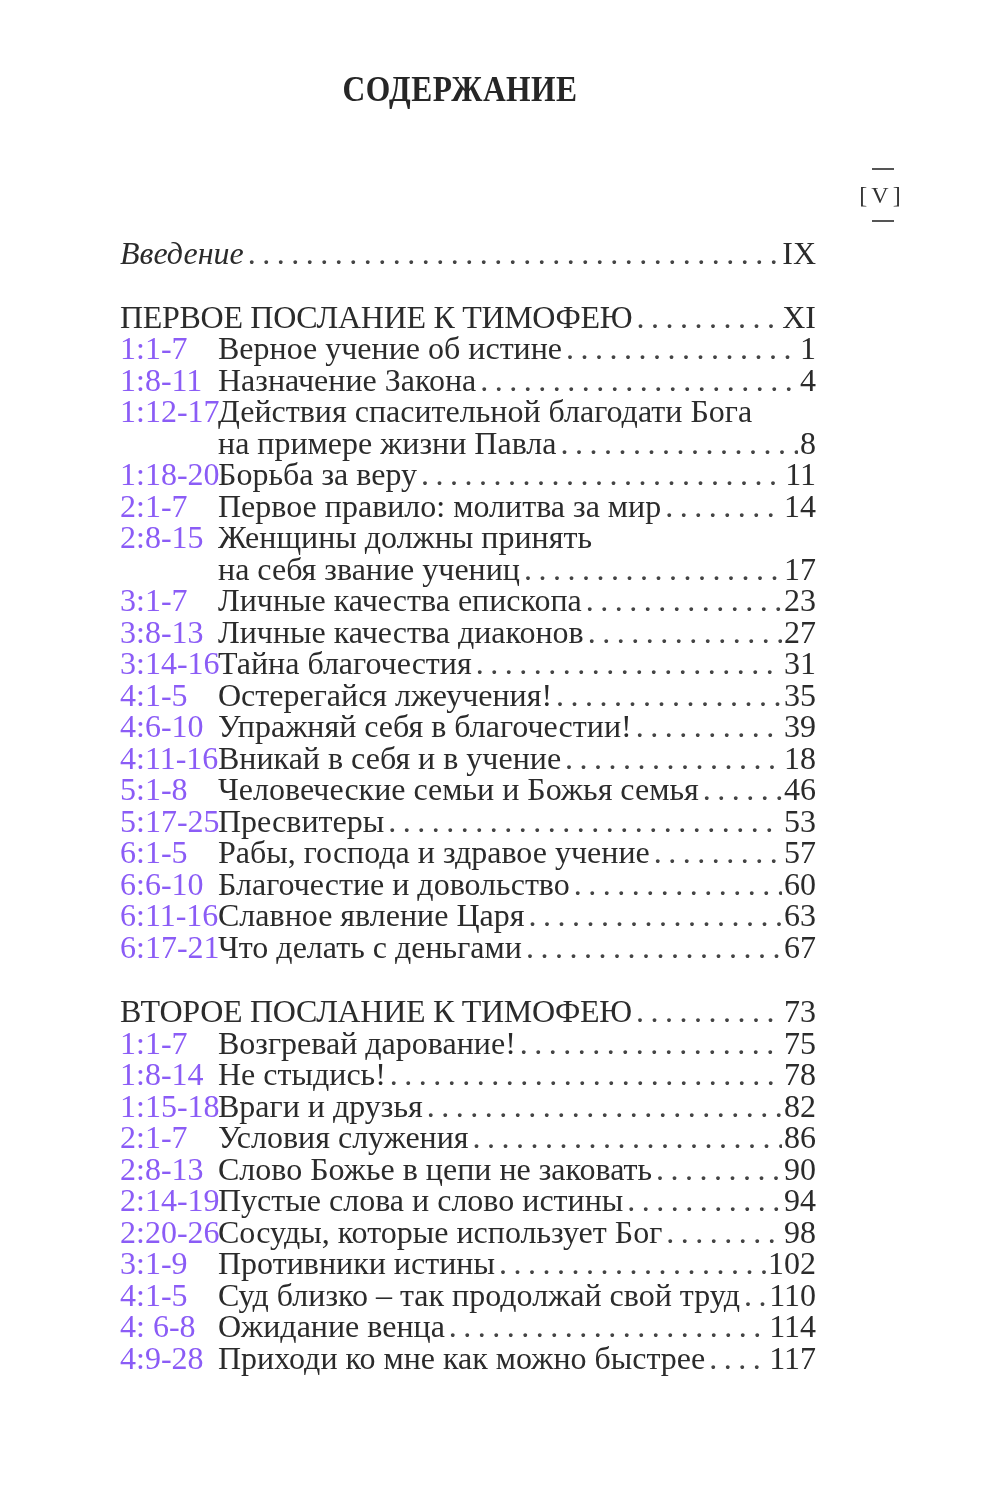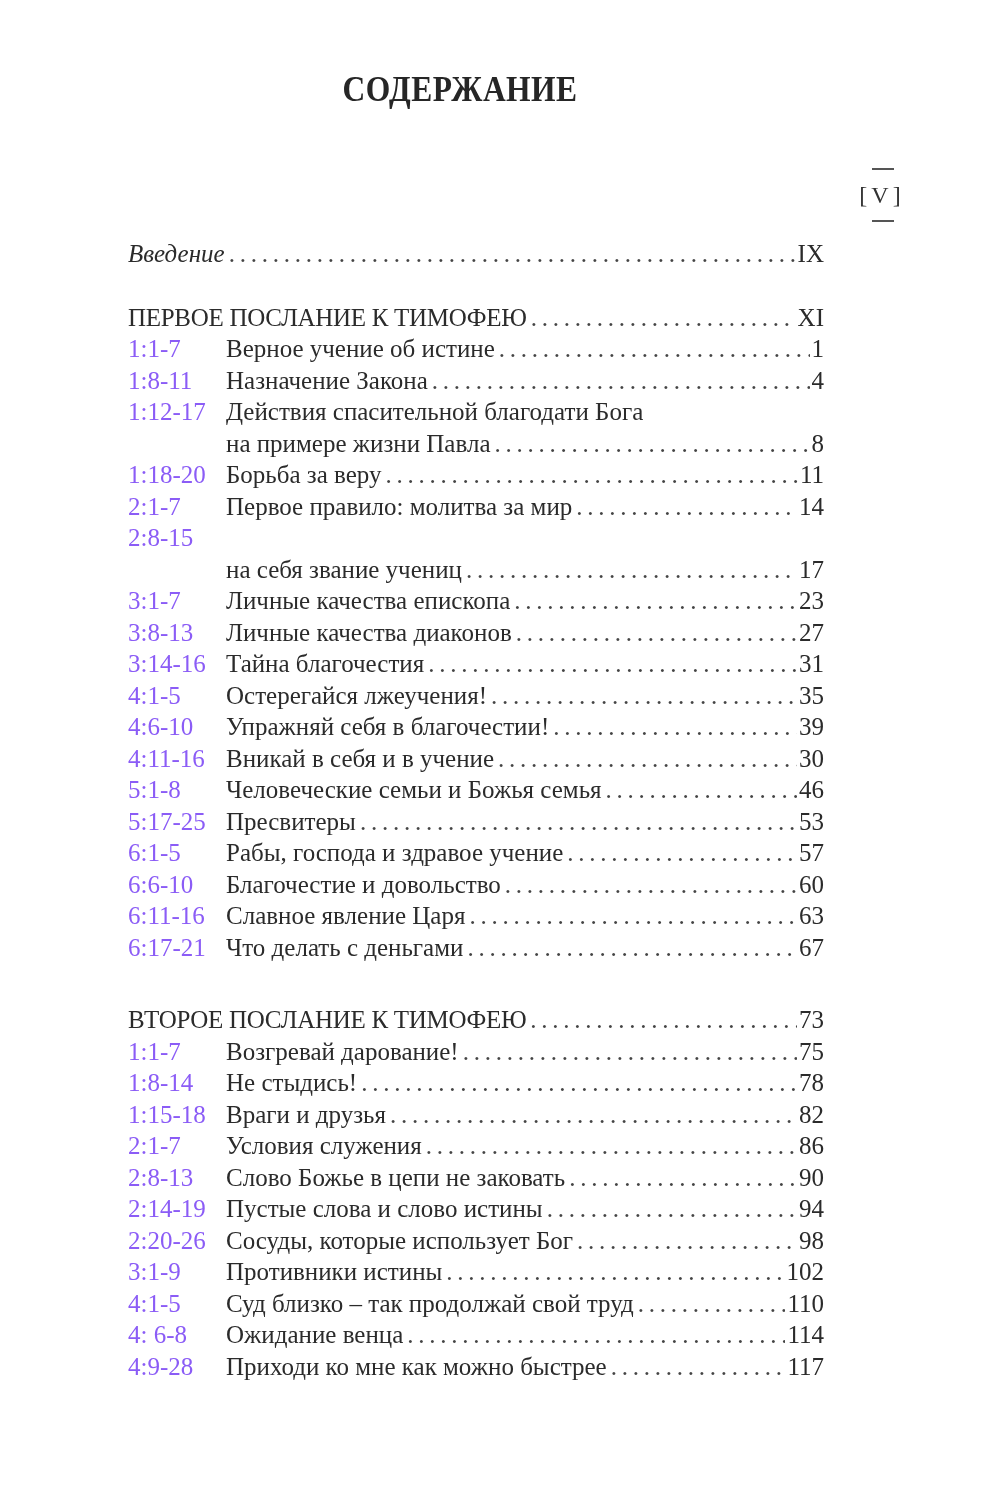--- a/index.html
+++ b/index.html
@@ -51,24 +51,24 @@
       position: absolute;
       top: 13px;
       left: 0;
       width: 60px;
       text-align: center;
       line-height: 28px;
       letter-spacing: 4px;
     }
     .toc {
       position: absolute;
-      left: 128px;
+      left: 120px;
       top: 238px;
       width: 696px;
-      font-size: 25px;
+      font-size: 32px;
       line-height: 31.5px;
     }
     .toc-row {
       display: flex;
       align-items: baseline;
       white-space: nowrap;
     }
     .ref {
       flex: 0 0 98px;
       width: 98px;
@@ -100,21 +100,21 @@
       flex: 0 0 auto;
       text-align: center;
     }
     .intro-row {
       margin-bottom: 32px;
     }
     .intro-row .entry-title {
       font-style: italic;
     }
     .section-row {
-      margin-top: 8px;
+      margin-top: 0;
       font-family: Liberation Serif, serif;
     }
     .section-row .entry-title {
       letter-spacing: -0.3px;
     }
     .section-gap {
       height: 33px;
     }
     .cont-row .ref {
       visibility: hidden;
@@ -190,20 +190,23 @@
   <div class="toc-row">
     <span class="ref">2:1-7</span>
     <div class="entry-body">
         <span class="entry-title">Первое правило: молитва за мир</span>
         <span class="leader"></span>
         <span class="pagenum">14</span>
       </div>
   </div>
   <div class="toc-row">
     <span class="ref">2:8-15</span>
+    <div class="entry-body">
+        <span class="entry-title">Женщины должны принять</span>
+      </div>
   </div>
   <div class="toc-row cont-row">
     <span class="ref"></span>
     <div class="entry-body">
         <span class="entry-title">на себя звание учениц</span>
         <span class="leader"></span>
         <span class="pagenum">17</span>
       </div>
   </div>
   <div class="toc-row">
@@ -244,21 +247,21 @@
         <span class="entry-title">Упражняй себя в благочестии!</span>
         <span class="leader"></span>
         <span class="pagenum">39</span>
       </div>
   </div>
   <div class="toc-row">
     <span class="ref">4:11-16</span>
     <div class="entry-body">
         <span class="entry-title">Вникай в себя и в учение</span>
         <span class="leader"></span>
-        <span class="pagenum">30</span>
+        <span class="pagenum">18</span>
       </div>
   </div>
   <div class="toc-row">
     <span class="ref">5:1-8</span>
     <div class="entry-body">
         <span class="entry-title">Человеческие семьи и Божья семья</span>
         <span class="leader"></span>
         <span class="pagenum">46</span>
       </div>
   </div>

